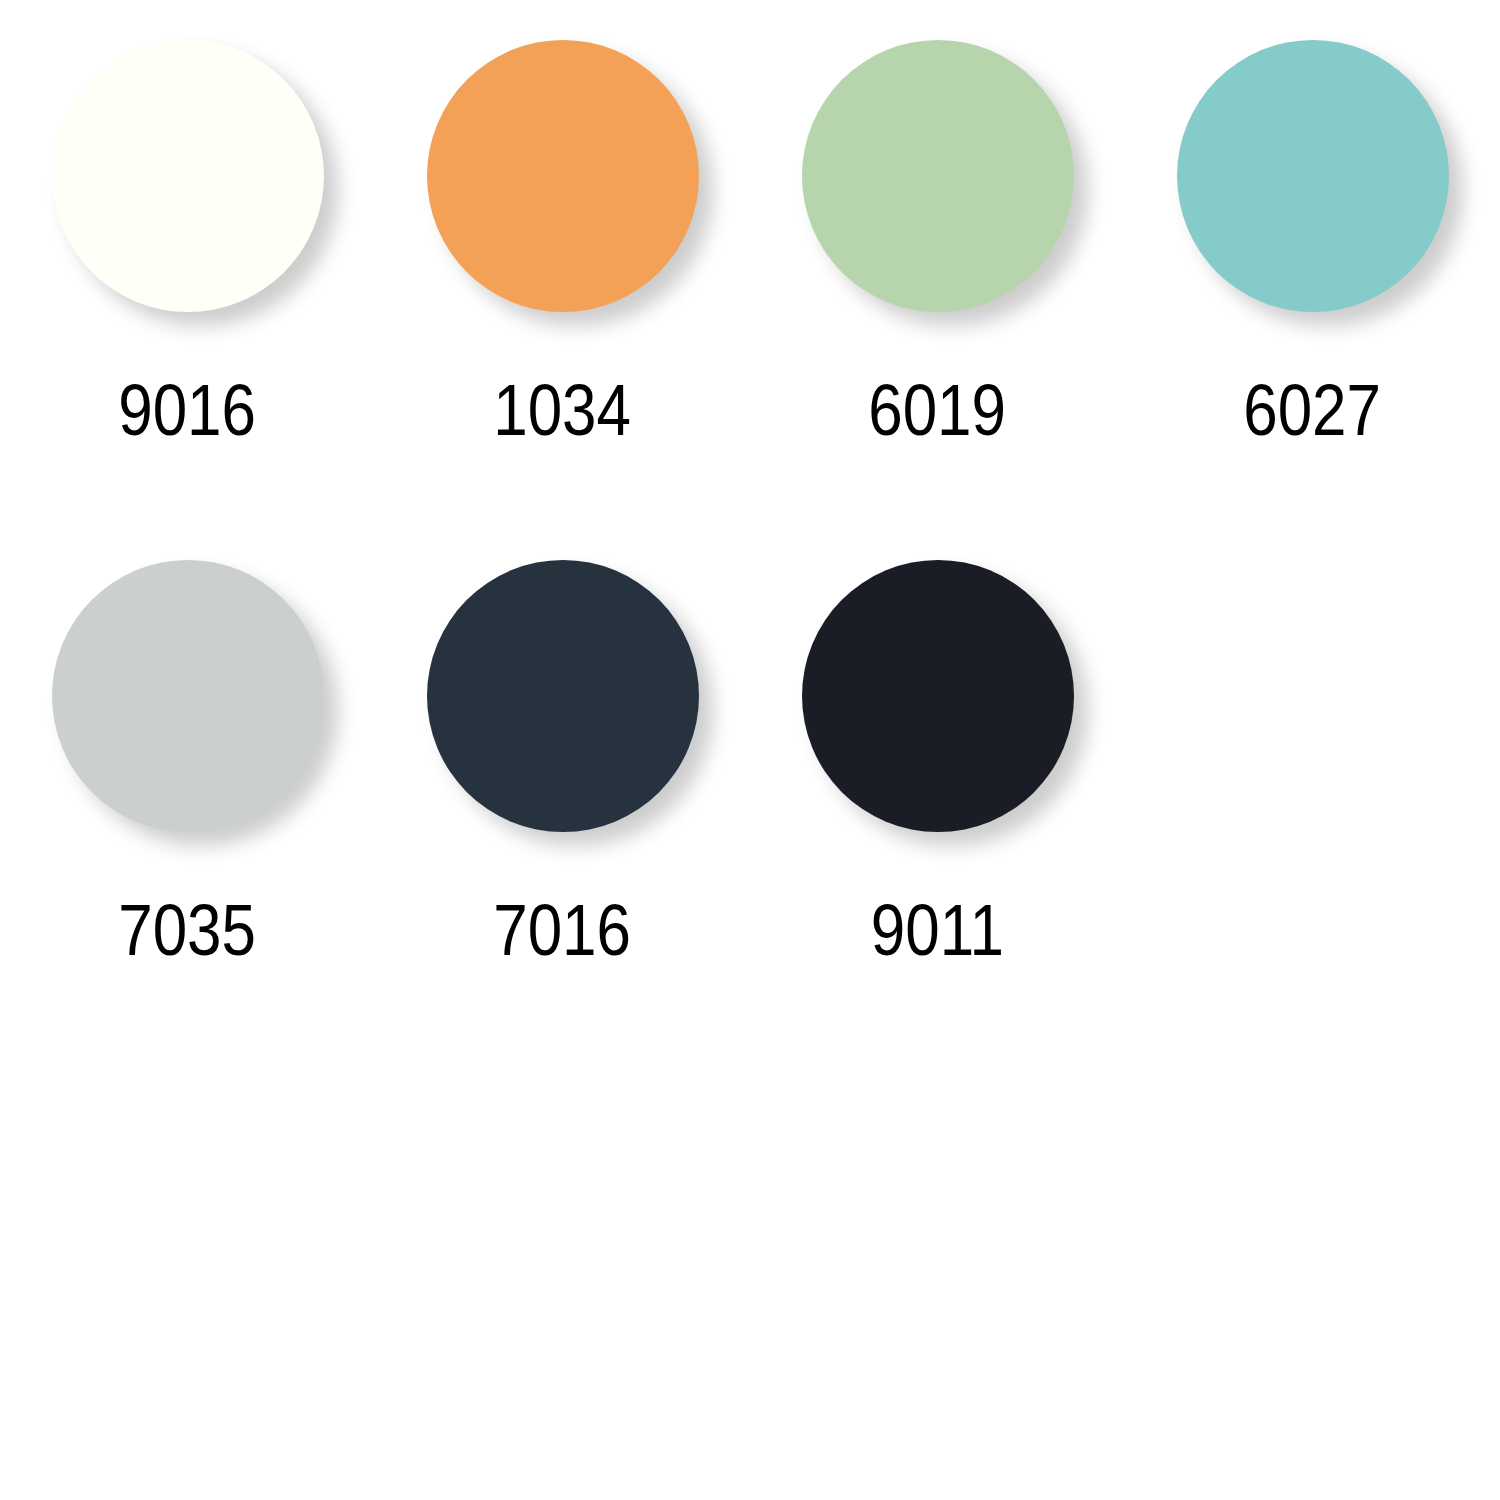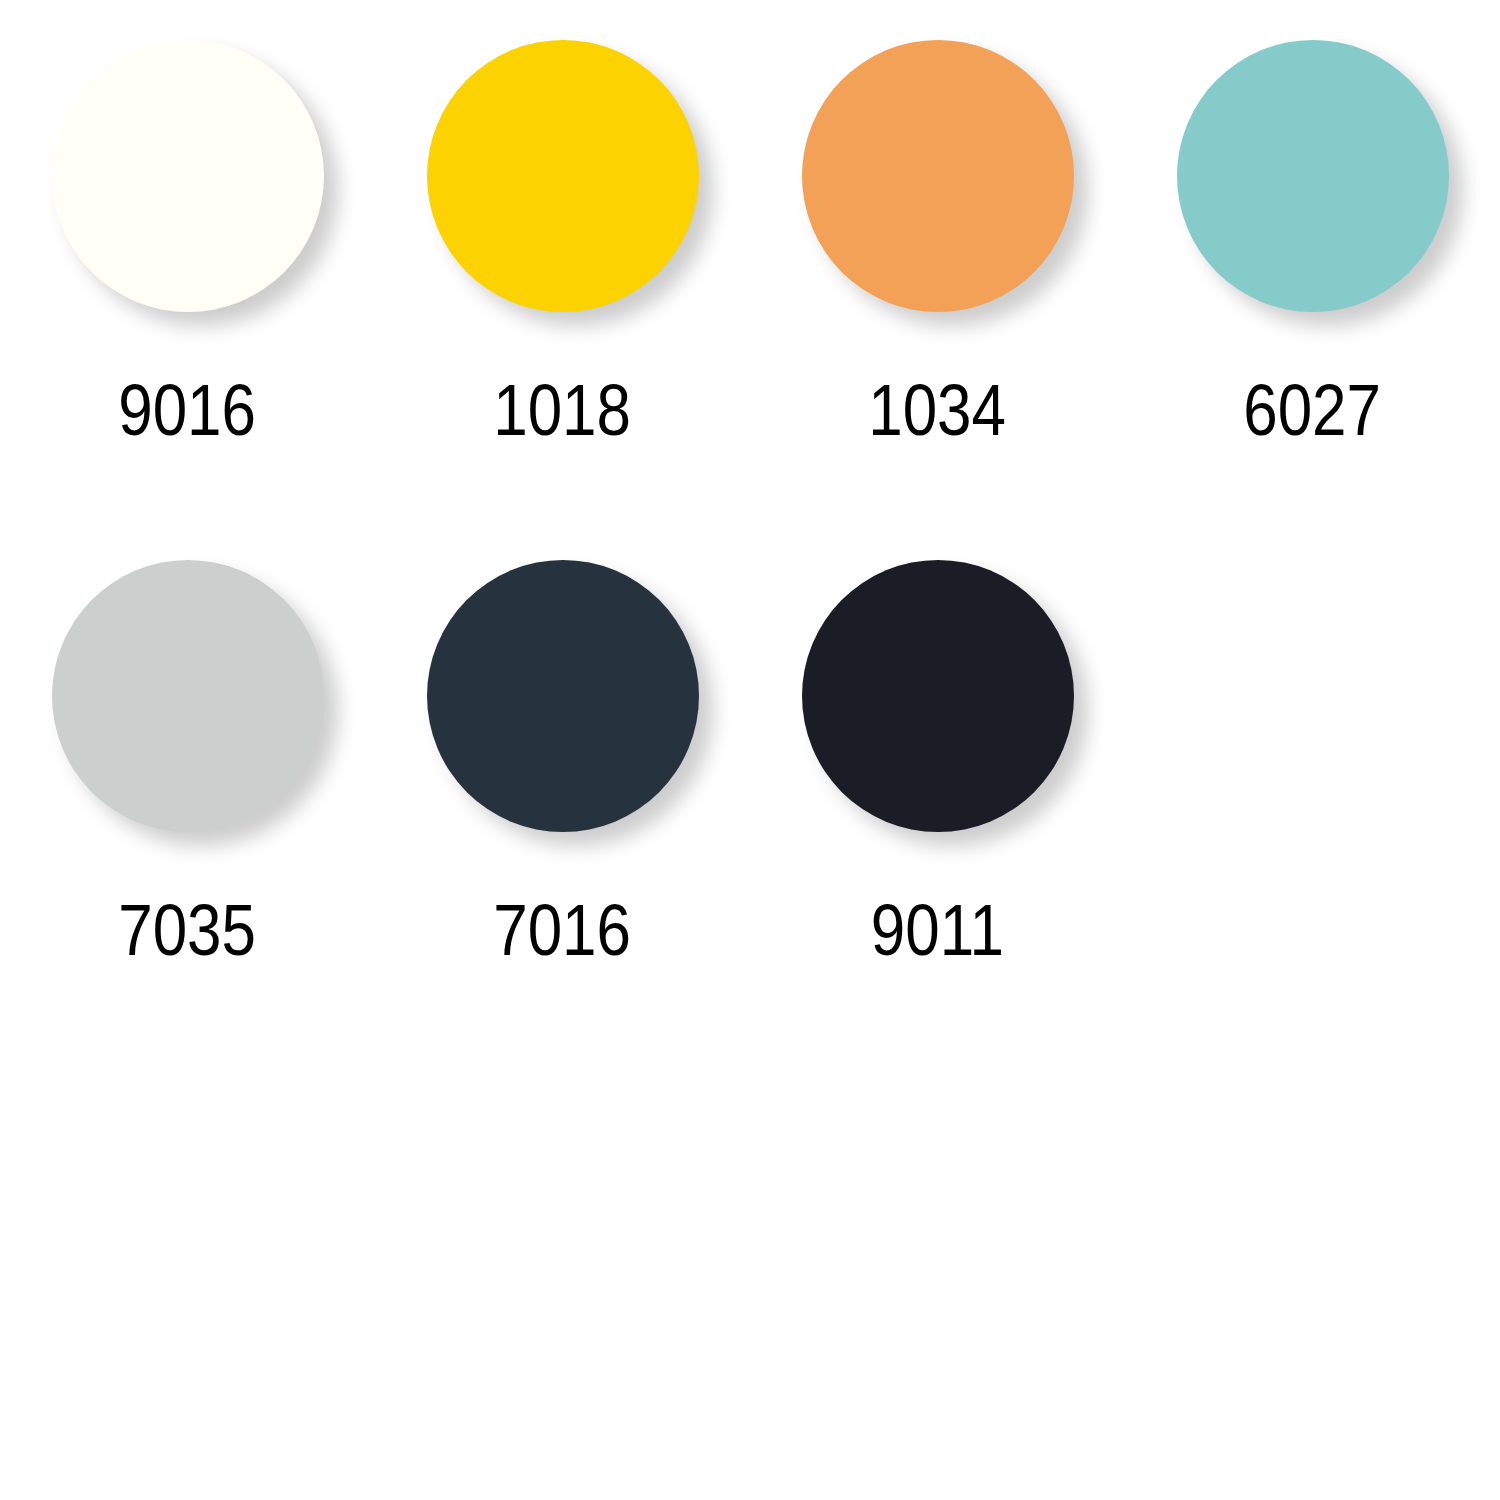--- a/index.html
+++ b/index.html
@@ -69,33 +69,33 @@
 
 <div id="palette-board">
   <div class="swatch-grid">
 
     <div class="swatch-cell">
       <div class="swatch-disc" style="background-color: rgb(255, 254, 247);"></div>
       <div class="swatch-label" style="color: rgb(0, 0, 0);">9016</div>
     </div>
 
 
-    <div class="swatch-cell">
-      <div class="swatch-disc" style="background-color: rgb(252, 210, 0);"></div>
-      <div class="swatch-label" style="color: rgb(0, 0, 0);">1018</div>
-    </div>
 
     <div class="swatch-cell">
       <div class="swatch-disc" style="background-color: rgb(242, 161, 87);"></div>
       <div class="swatch-label" style="color: rgb(0, 0, 0);">1034</div>
     </div>
 
 
 
 
+    <div class="swatch-cell">
+      <div class="swatch-disc" style="background-color: rgb(182, 213, 172);"></div>
+      <div class="swatch-label" style="color: rgb(0, 0, 0);">6019</div>
+    </div>
 
     <div class="swatch-cell">
       <div class="swatch-disc" style="background-color: rgb(133, 203, 202);"></div>
       <div class="swatch-label" style="color: rgb(0, 0, 0);">6027</div>
     </div>
 
     <div class="swatch-cell">
       <div class="swatch-disc" style="background-color: rgb(203, 208, 206);"></div>
       <div class="swatch-label" style="color: rgb(0, 0, 0);">7035</div>
     </div>

